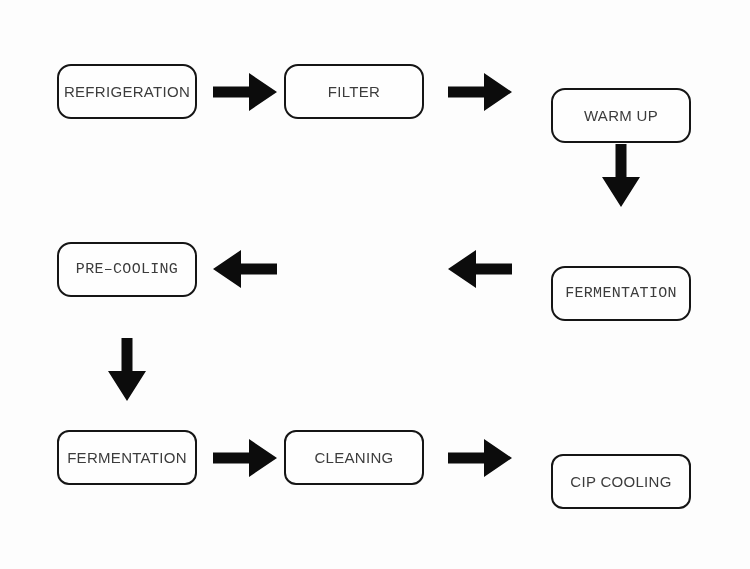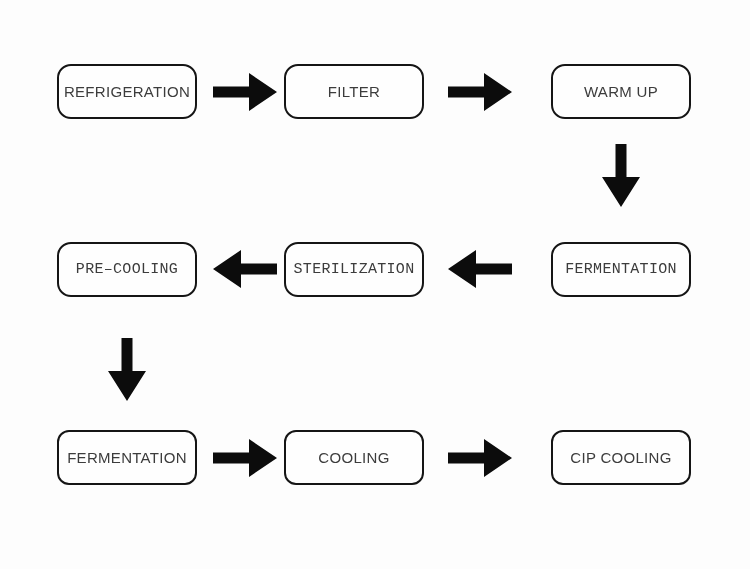--- a/index.html
+++ b/index.html
@@ -30,21 +30,21 @@
     letter-spacing: 0.3px;
     color: var(--text-color, #3c3c3c);
     white-space: nowrap;
   }
   
   .r1 { top: 64px; }
   .r2 { top: 242px; font-family: Liberation Mono, monospace; }
   .r3 { top: 430px; border-radius: 12px; }
   .c1 { left: 57px; }
   .c2 { left: 284px; }
-  .c3 { left: 551px; }
+  .c3 { left: 551px; margin-top: 24px; }
 
   .arrow {
     position: absolute;
     display: block;
   }
   .arrow polygon { fill: var(--arrow-color, #0c0c0c); }
   .arrow-h { width: 64px; height: 40px; }
   .arrow-v { width: 40px; height: 64px; }
 
   .a-r1-g1 { left: 213px; top: 72px; }
@@ -67,32 +67,29 @@
   <div class="node r1 c2">
     <span>FILTER</span>
   </div>
   <div class="node r1 c3">
     <span>WARM UP</span>
   </div>
 
   <div class="node r2 c3">
     <span>FERMENTATION</span>
   </div>
-  <div class="node r2 c2">
-    <span>STERILIZATION</span>
-  </div>
   <div class="node r2 c1">
     <span>PRE–COOLING</span>
   </div>
 
   <div class="node r3 c1">
     <span>FERMENTATION</span>
   </div>
   <div class="node r3 c2">
-    <span>COOLING</span>
+    <span>CLEANING</span>
   </div>
   <div class="node r3 c3">
     <span>CIP COOLING</span>
   </div>
 
   <svg class="arrow arrow-h a-r1-g1" viewBox="0 0 64 40">
     <polygon points="0,14.5 36,14.5 36,1 64,20 36,39 36,25.5 0,25.5"></polygon>
   </svg>
   <svg class="arrow arrow-h a-r1-g2" viewBox="0 0 64 40">
     <polygon points="0,14.5 36,14.5 36,1 64,20 36,39 36,25.5 0,25.5"></polygon>

